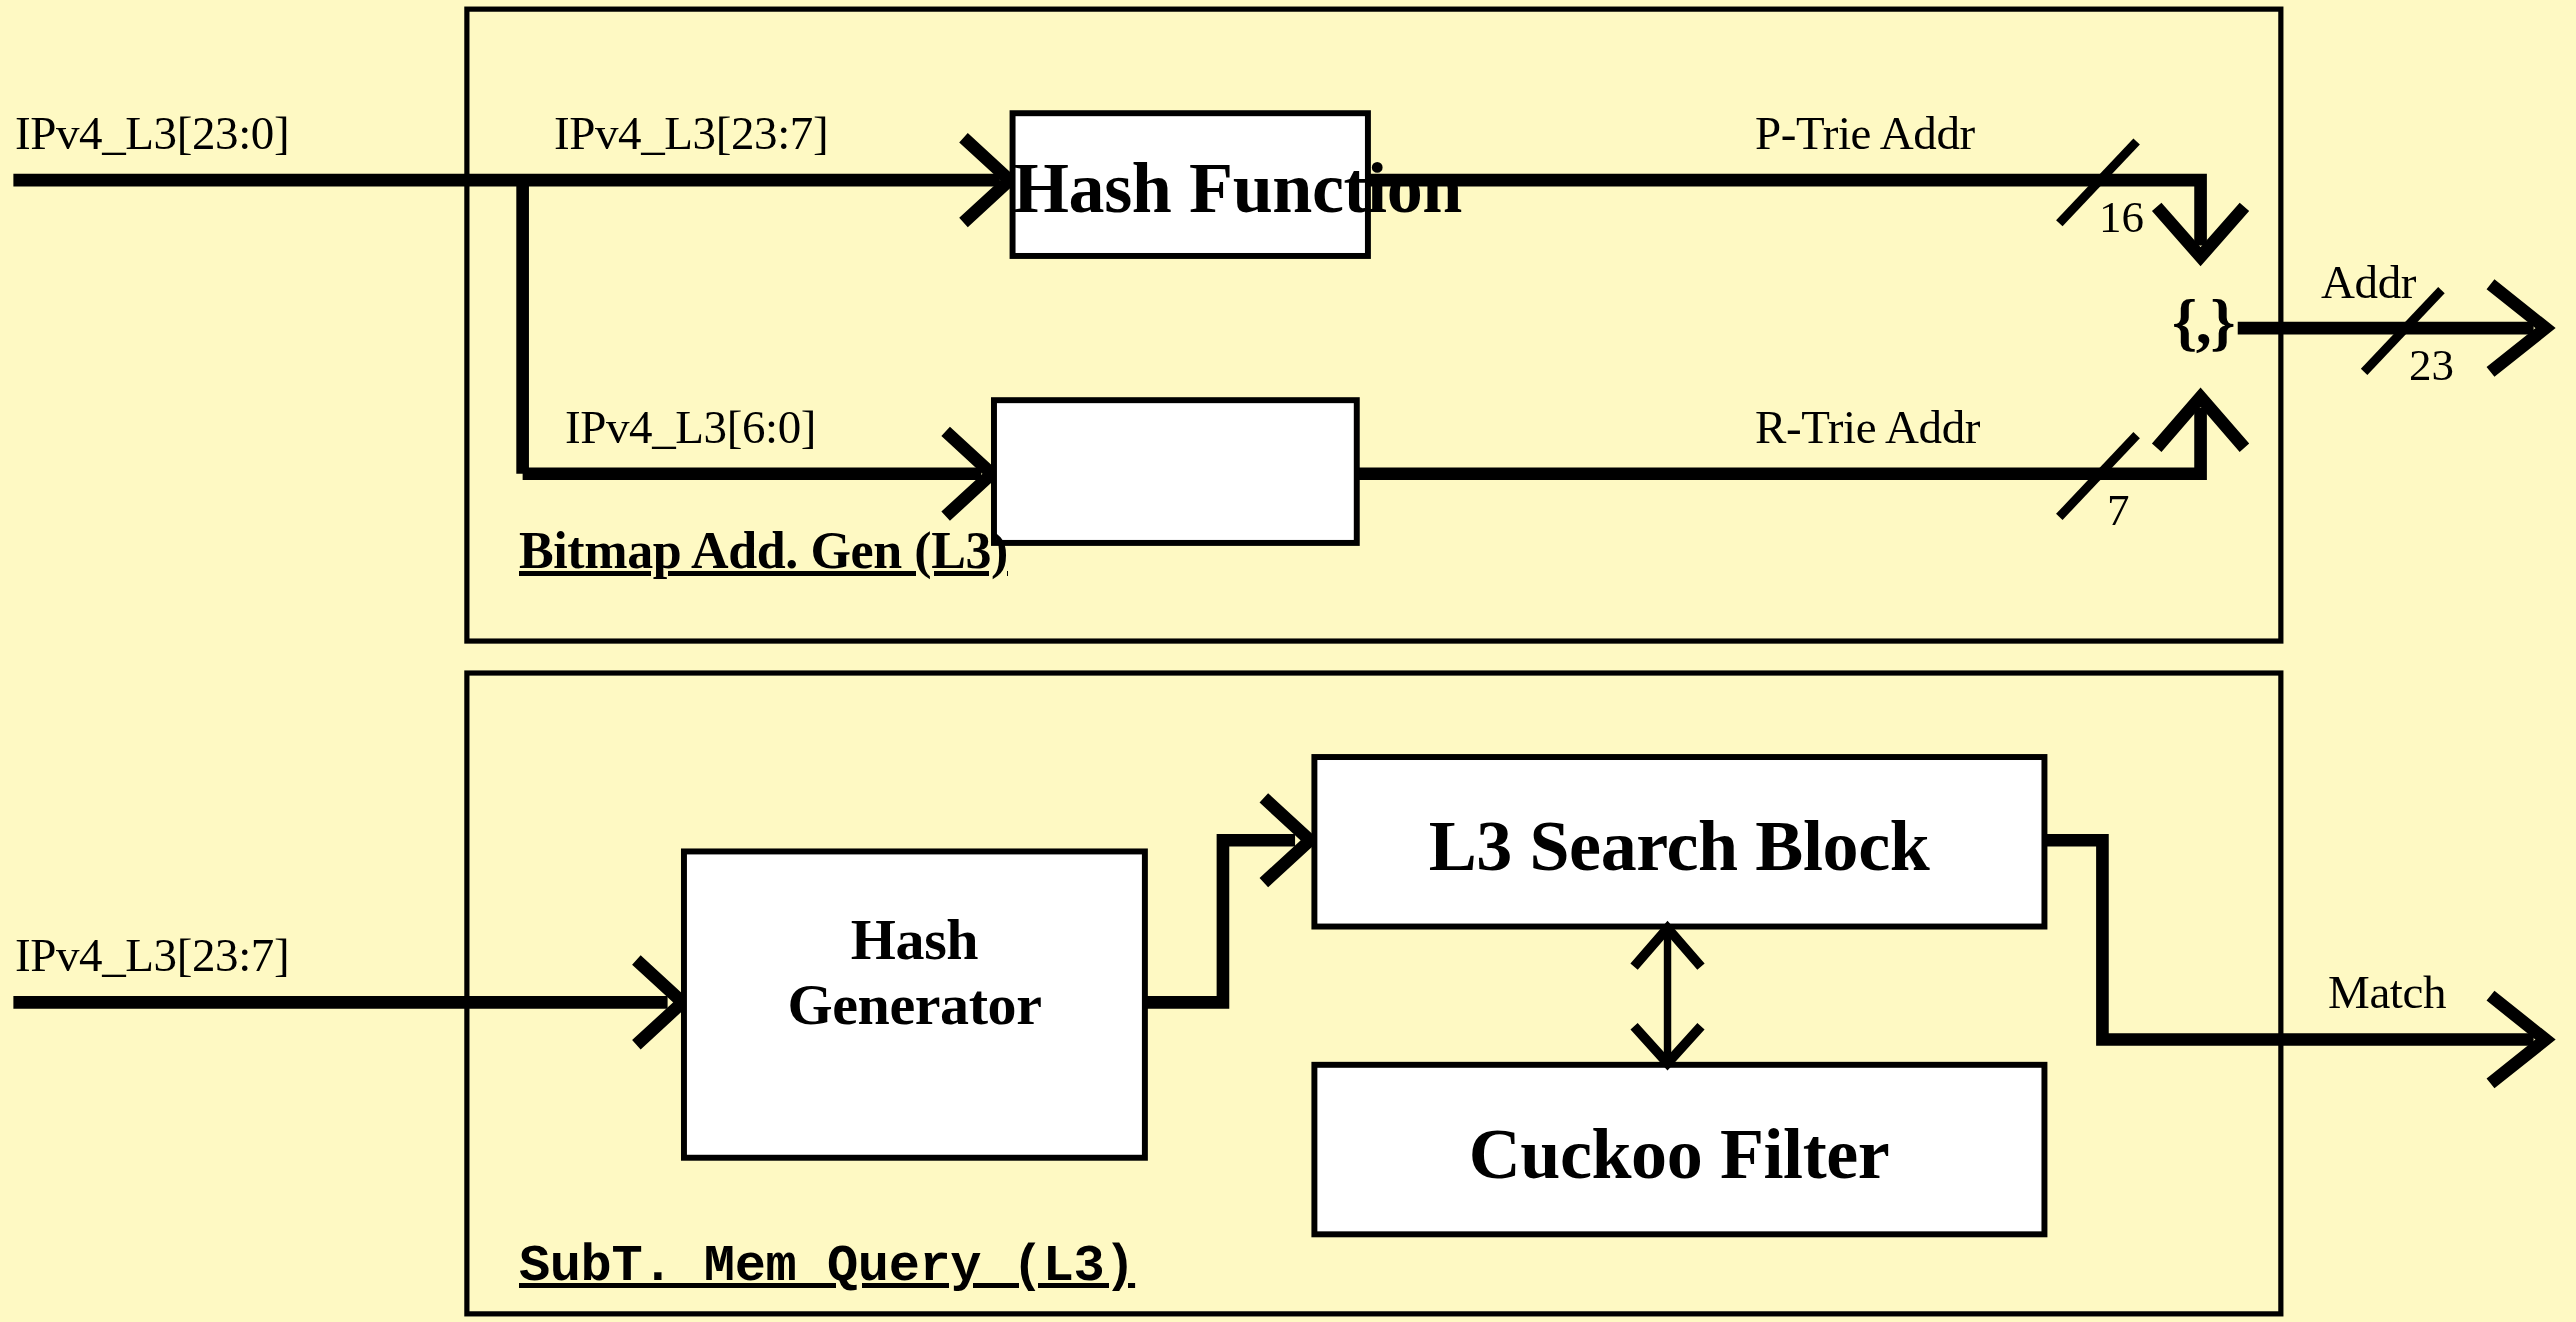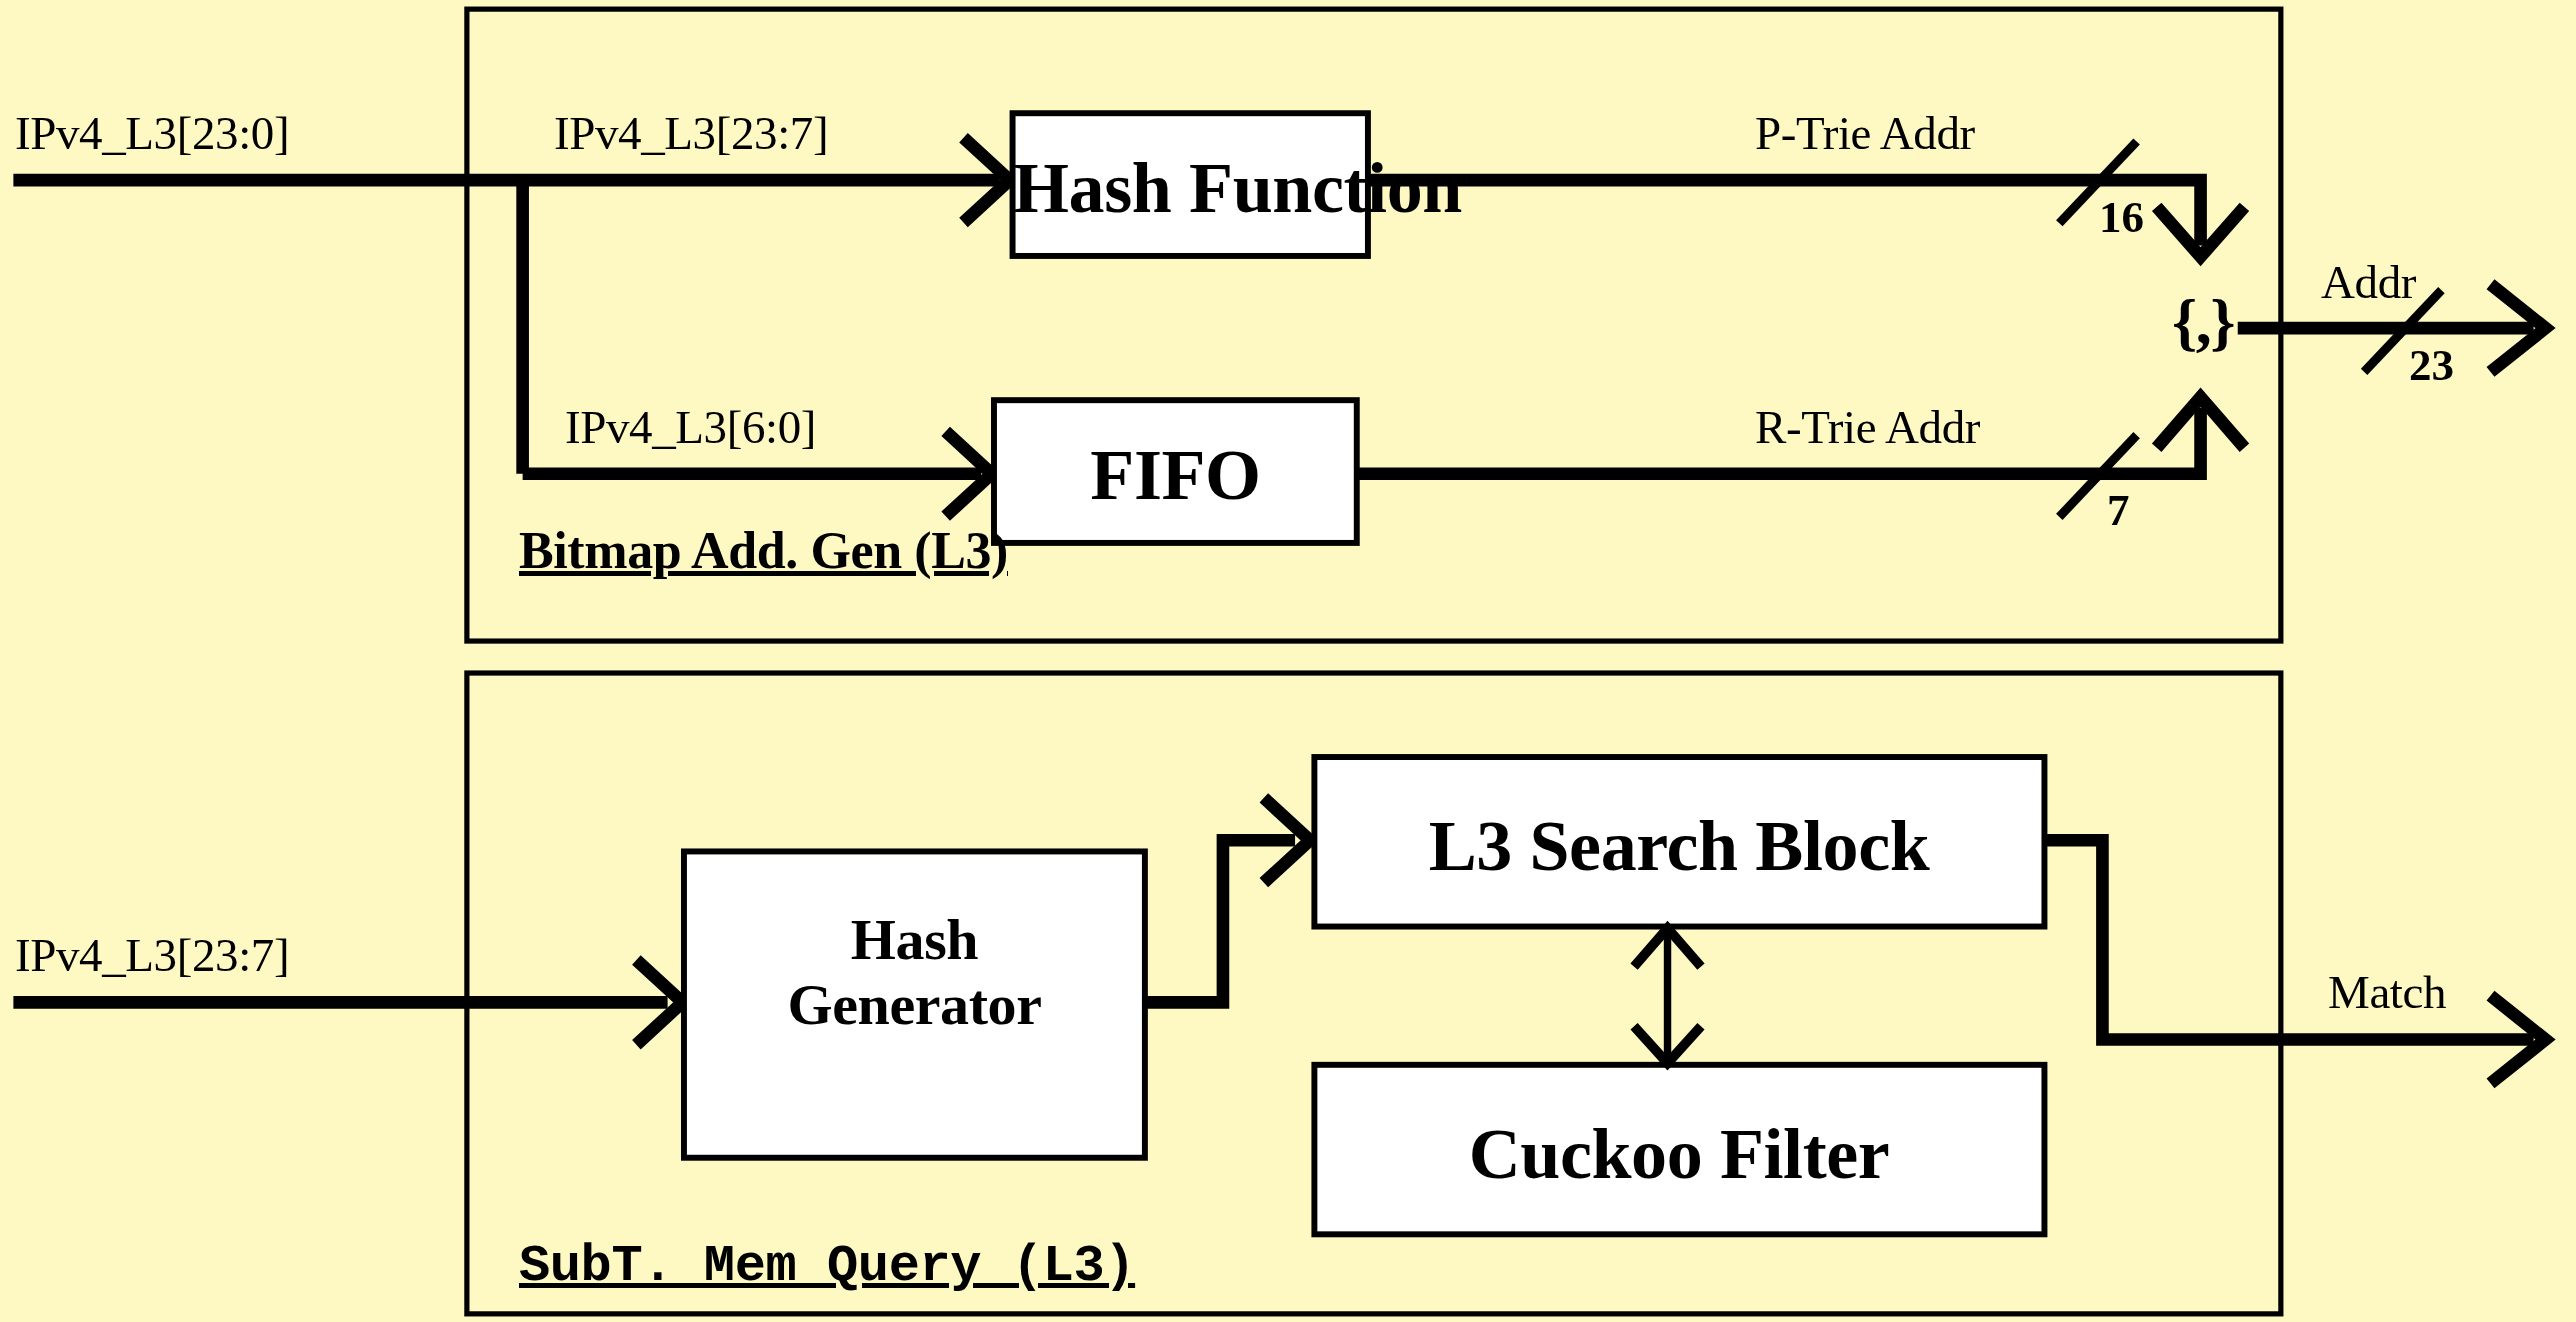--- a/index.html
+++ b/index.html
@@ -94,21 +94,21 @@
     text-underline-offset: 3px;
     letter-spacing: -0.4px;
     margin-left: 28px;
   }
   .signal-label {
     font-weight: normal;
     font-size: 47px;
     letter-spacing: -0.4px;
   }
   .width-label {
-    font-weight: bold;
+    font-weight: normal;
     font-size: 45px;
   }
   .concat-label {
     font-weight: bold;
     font-size: 64px;
     letter-spacing: -1.5px;
   }
 </style>
 </head>
 <body>
@@ -171,21 +171,20 @@
   </svg>
 
   <div class="txt signal-label" style="left:15px; top:110px;">IPv4_L3[23:0]</div>
 
   <div class="txt signal-label" style="left:554px; top:110px;">IPv4_L3[23:7]</div>
 
   <div class="txt signal-label" style="left:565px; top:404px;">IPv4_L3[6:0]</div>
 
   <div class="txt unit-label" style="left:1013px; top:152px; width:355px;">Hash Function</div>
 
-  <div class="txt unit-label" style="left:994px; top:439px; width:363px;">FIFO</div>
 
   <div class="txt signal-label" style="left:1755px; top:110px;">P-Trie Addr</div>
 
   <div class="txt width-label" style="left:2099px; top:195px;">16</div>
 
   <div class="txt signal-label" style="left:1755px; top:404px;">R-Trie Addr</div>
 
   <div class="txt width-label" style="left:2107px; top:488px;">7</div>
 
   <div class="txt concat-label" style="left:2172px; top:290px;">{,}</div>

